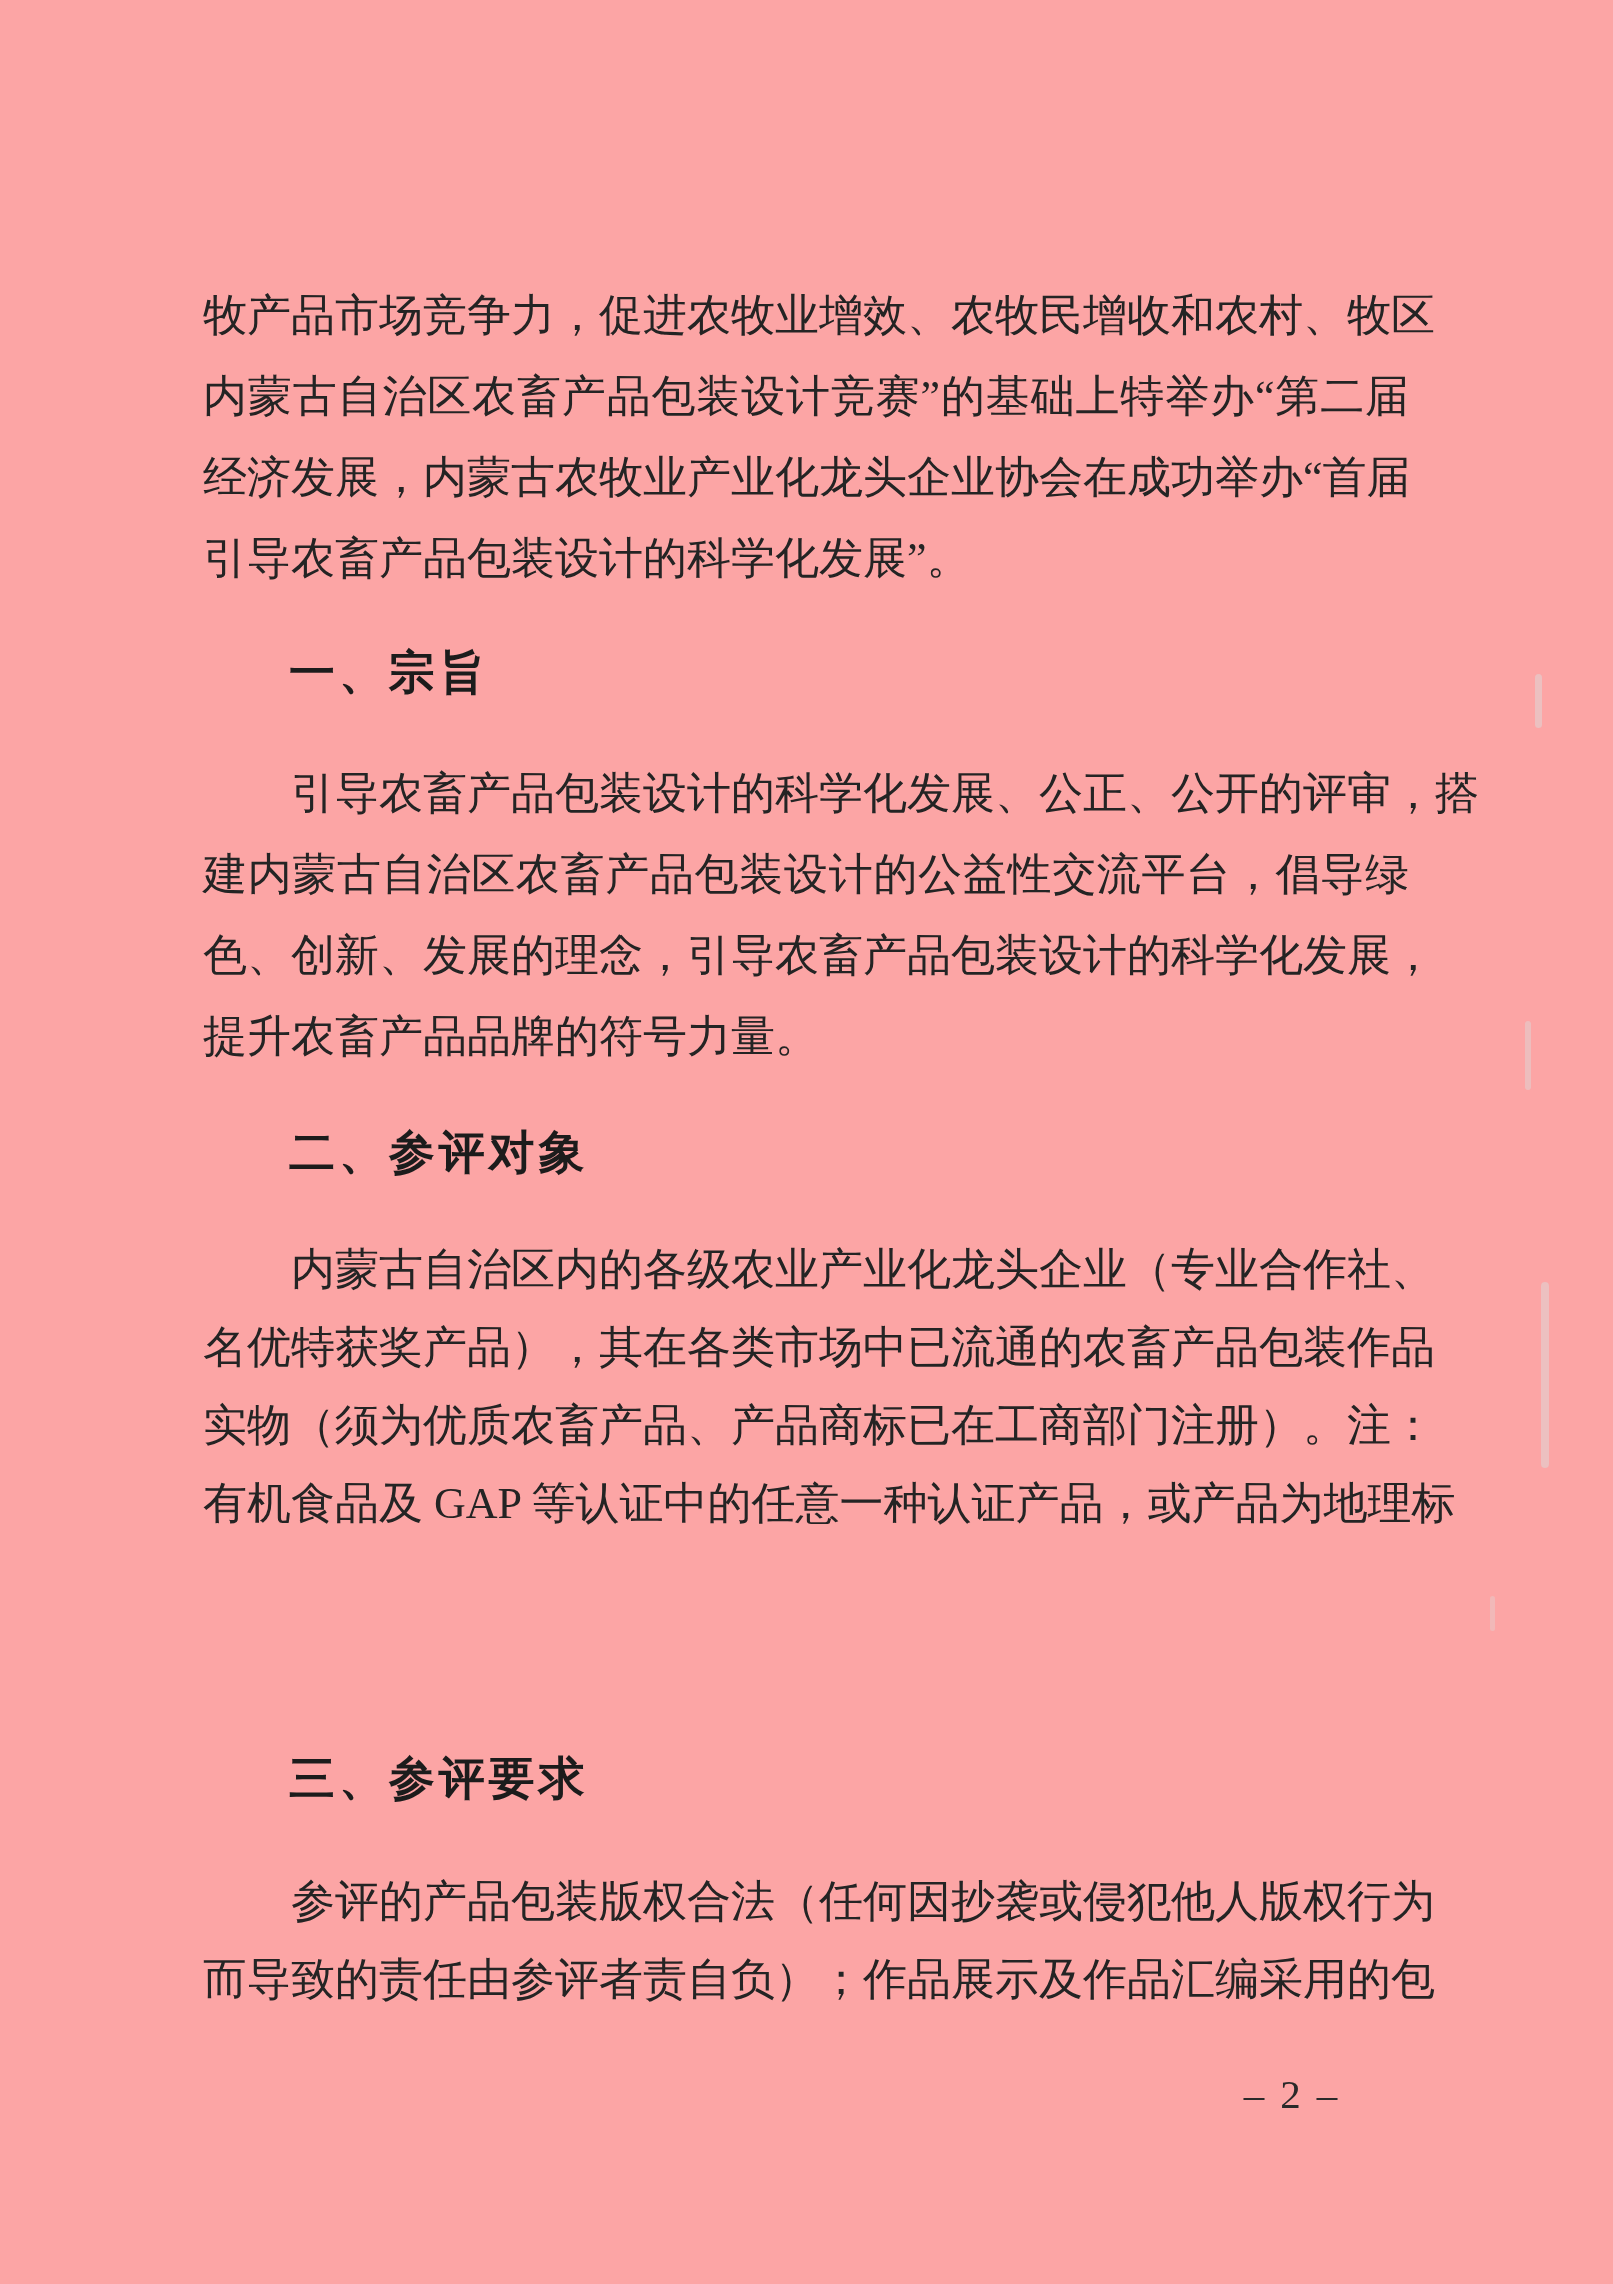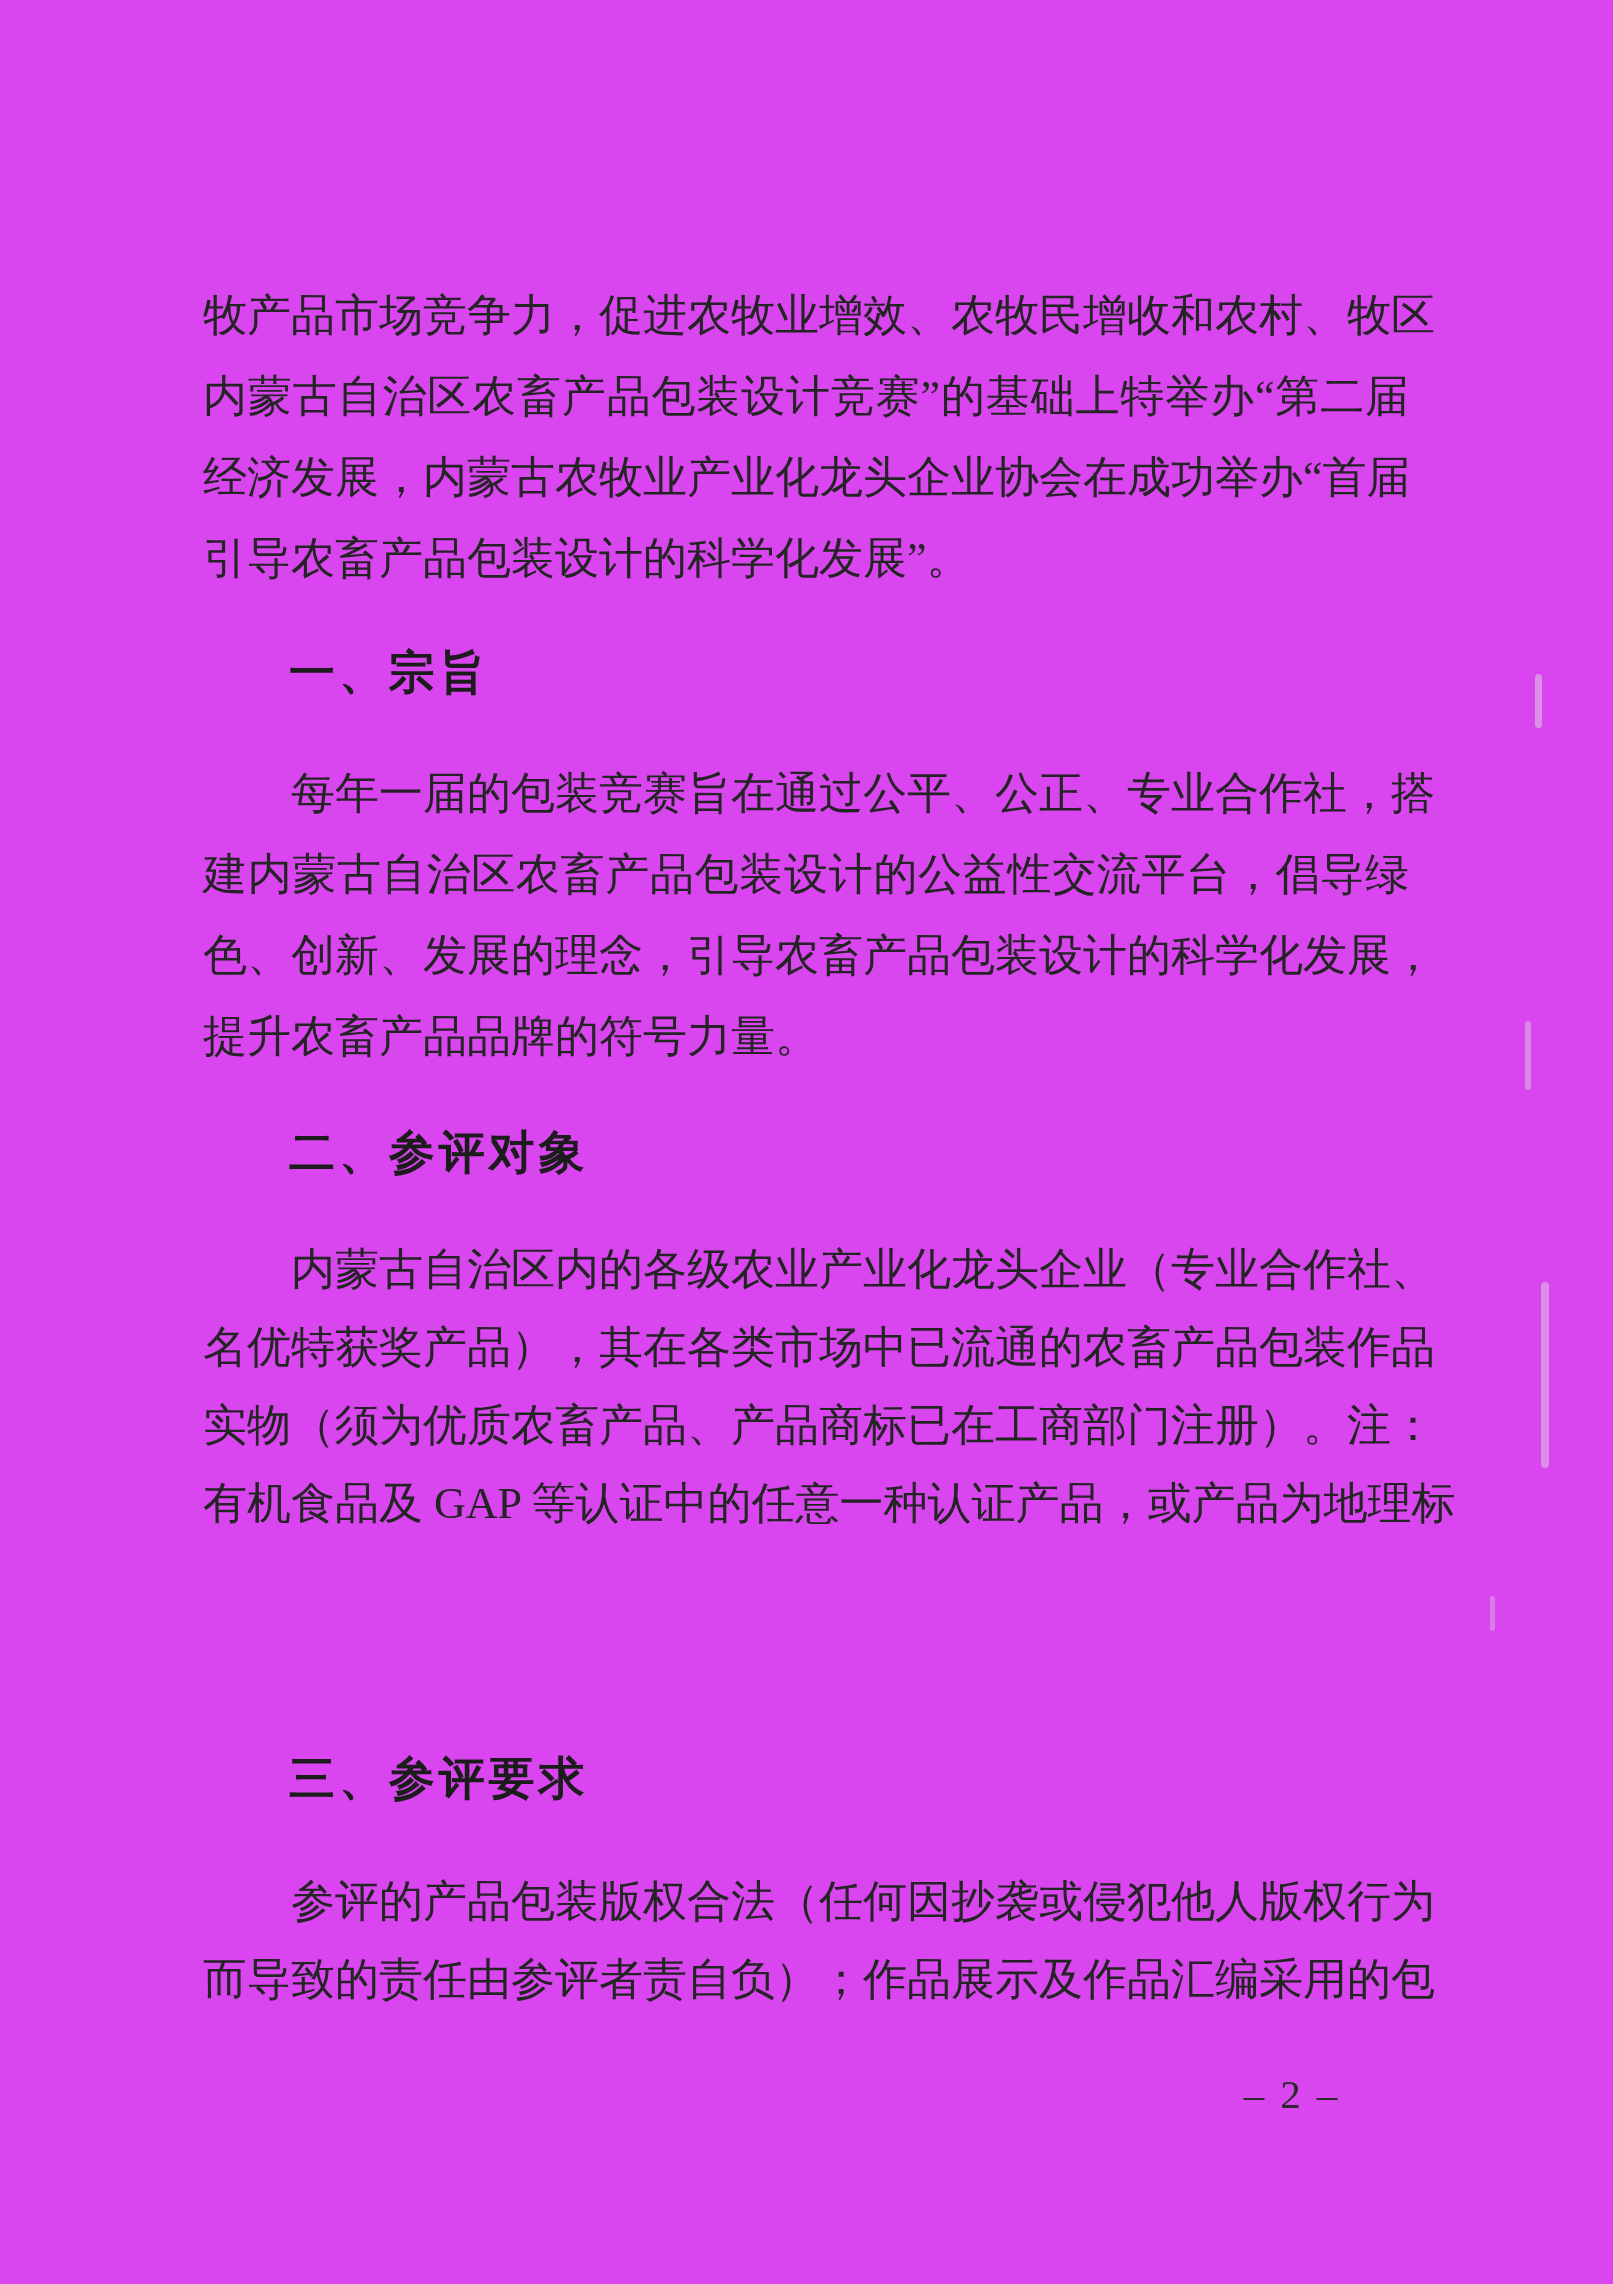--- a/index.html
+++ b/index.html
@@ -4,21 +4,21 @@
 <style>
   html, body {
     margin: 0;
     padding: 0;
     background: #ffffff;
   }
   .page {
     position: relative;
     width: 1613px;
     height: 2285px;
-    background: #d946ef;
+    background: #fca5a5;
     font-family: "Liberation Serif", "DejaVu Serif", serif;
     color: #242424;
     overflow: hidden;
   }
   .block {
     position: absolute;
     left: 203px;
     width: 1206px;
   }
   .para { font-size: 44px; }
@@ -78,21 +78,21 @@
   <div class="block para para-1">
     <div class="line">牧产品市场竞争力，促进农牧业增效、农牧民增收和农村、牧区</div>
     <div class="line">内蒙古自治区农畜产品包装设计竞赛”的基础上特举办“第二届</div>
     <div class="line">经济发展，内蒙古农牧业产业化龙头企业协会在成功举办“首届</div>
     <div class="line last">引导农畜产品包装设计的科学化发展”。</div>
   </div>
 
   <div class="heading heading-1">一、宗旨</div>
 
   <div class="block para para-2">
-    <div class="line indent">每年一届的包装竞赛旨在通过公平、公正、专业合作社，搭</div>
+    <div class="line indent">引导农畜产品包装设计的科学化发展、公正、公开的评审，搭</div>
     <div class="line">建内蒙古自治区农畜产品包装设计的公益性交流平台，倡导绿</div>
     <div class="line">色、创新、发展的理念，引导农畜产品包装设计的科学化发展，</div>
     <div class="line last">提升农畜产品品牌的符号力量。</div>
   </div>
 
   <div class="heading heading-2">二、参评对象</div>
 
   <div class="block para para-3">
     <div class="line indent">内蒙古自治区内的各级农业产业化龙头企业（专业合作社、</div>
     <div class="line">名优特获奖产品），其在各类市场中已流通的农畜产品包装作品</div>

